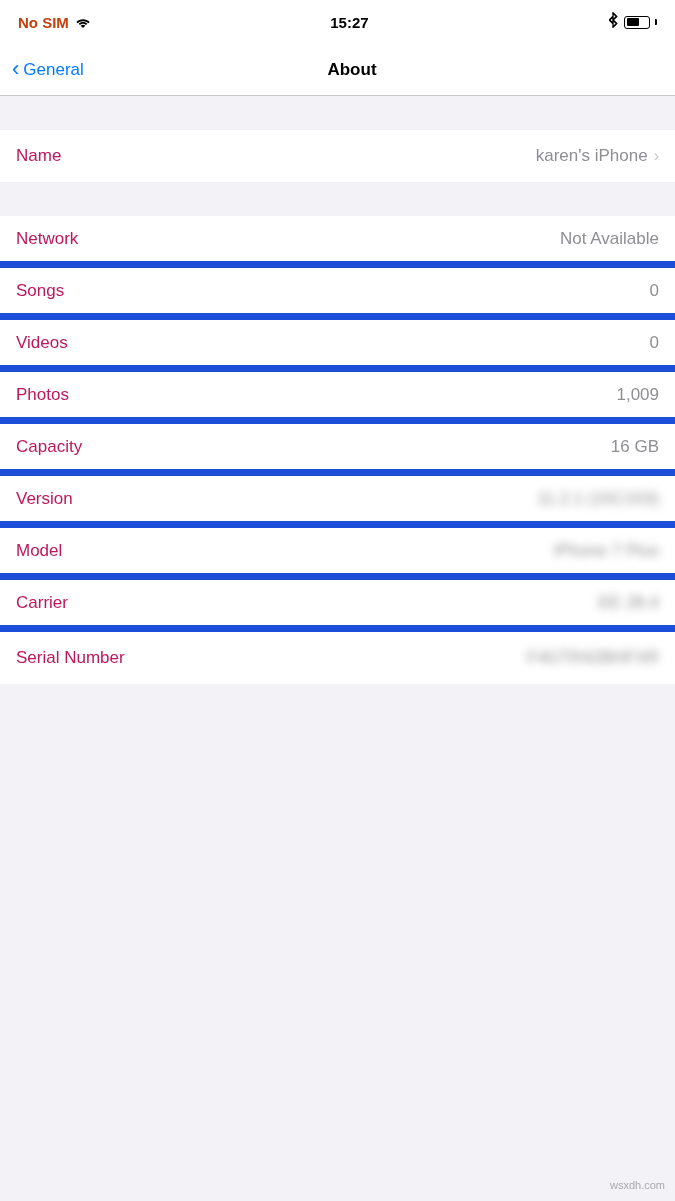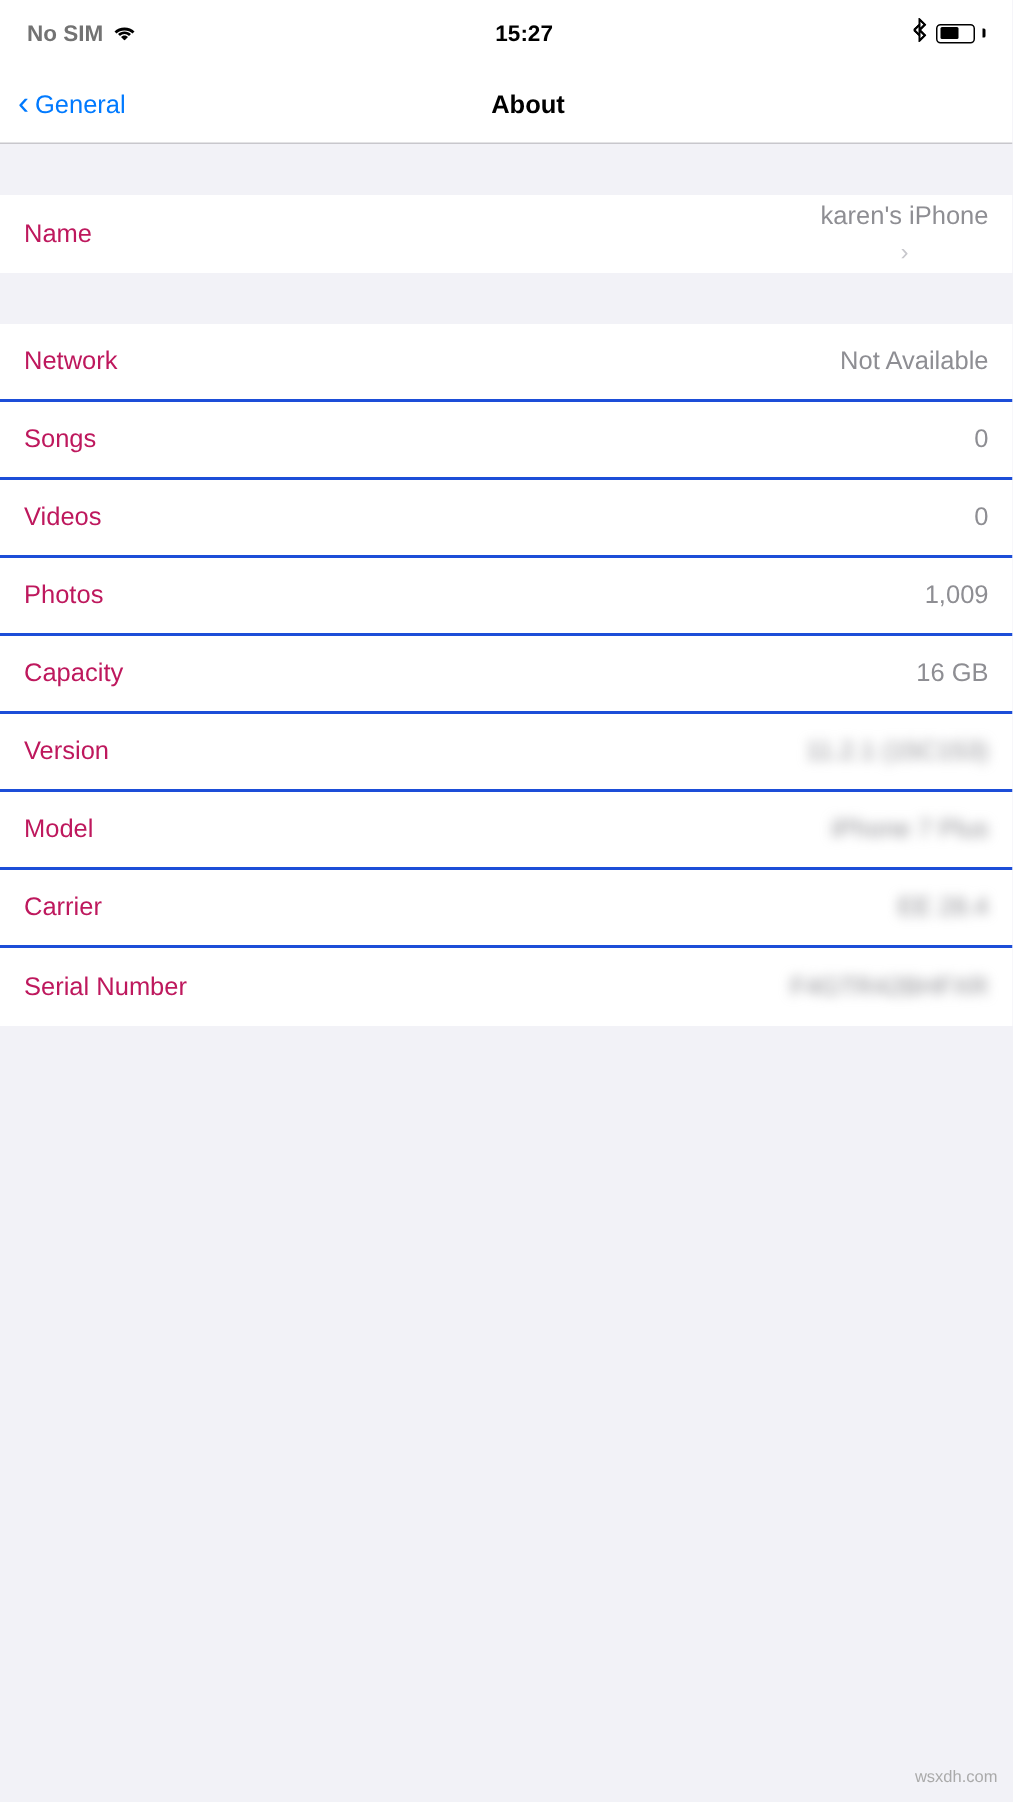--- a/index.html
+++ b/index.html
@@ -22,21 +22,21 @@
       height: 44px;
       display: flex;
       align-items: center;
       justify-content: space-between;
       padding: 0 18px;
     }
 
     .status-left {
       font-size: 15px;
       font-weight: 600;
-      color: #737373;
+      color: #c2410c;
       display: flex;
       align-items: center;
       gap: 6px;
     }
 
     .status-center {
       font-size: 15px;
       font-weight: 600;
       color: #000;
     }
@@ -124,40 +124,39 @@
     .settings-group {
       background-color: #ffffff;
     }
 
     .settings-row {
       display: flex;
       align-items: center;
       justify-content: space-between;
       padding: 0 16px;
       height: 52px;
-      border-bottom: 2px solid #1d4ed8;
+      border-bottom: 7px solid #1d4ed8;
       background-color: #ffffff;
     }
 
     .settings-row:last-child {
       border-bottom: none;
     }
 
     .row-label {
       font-size: 17px;
       color: #be185d;
     }
 
     .row-value {
       font-size: 17px;
       color: #8e8e93;
       display: flex;
       align-items: center;
       gap: 6px;
-      flex-direction: column;
     }
 
     .row-chevron {
       font-size: 16px;
       color: #c7c7cc;
     }
 
     .blurred-text {
       filter: blur(4px);
       color: #8e8e93;

